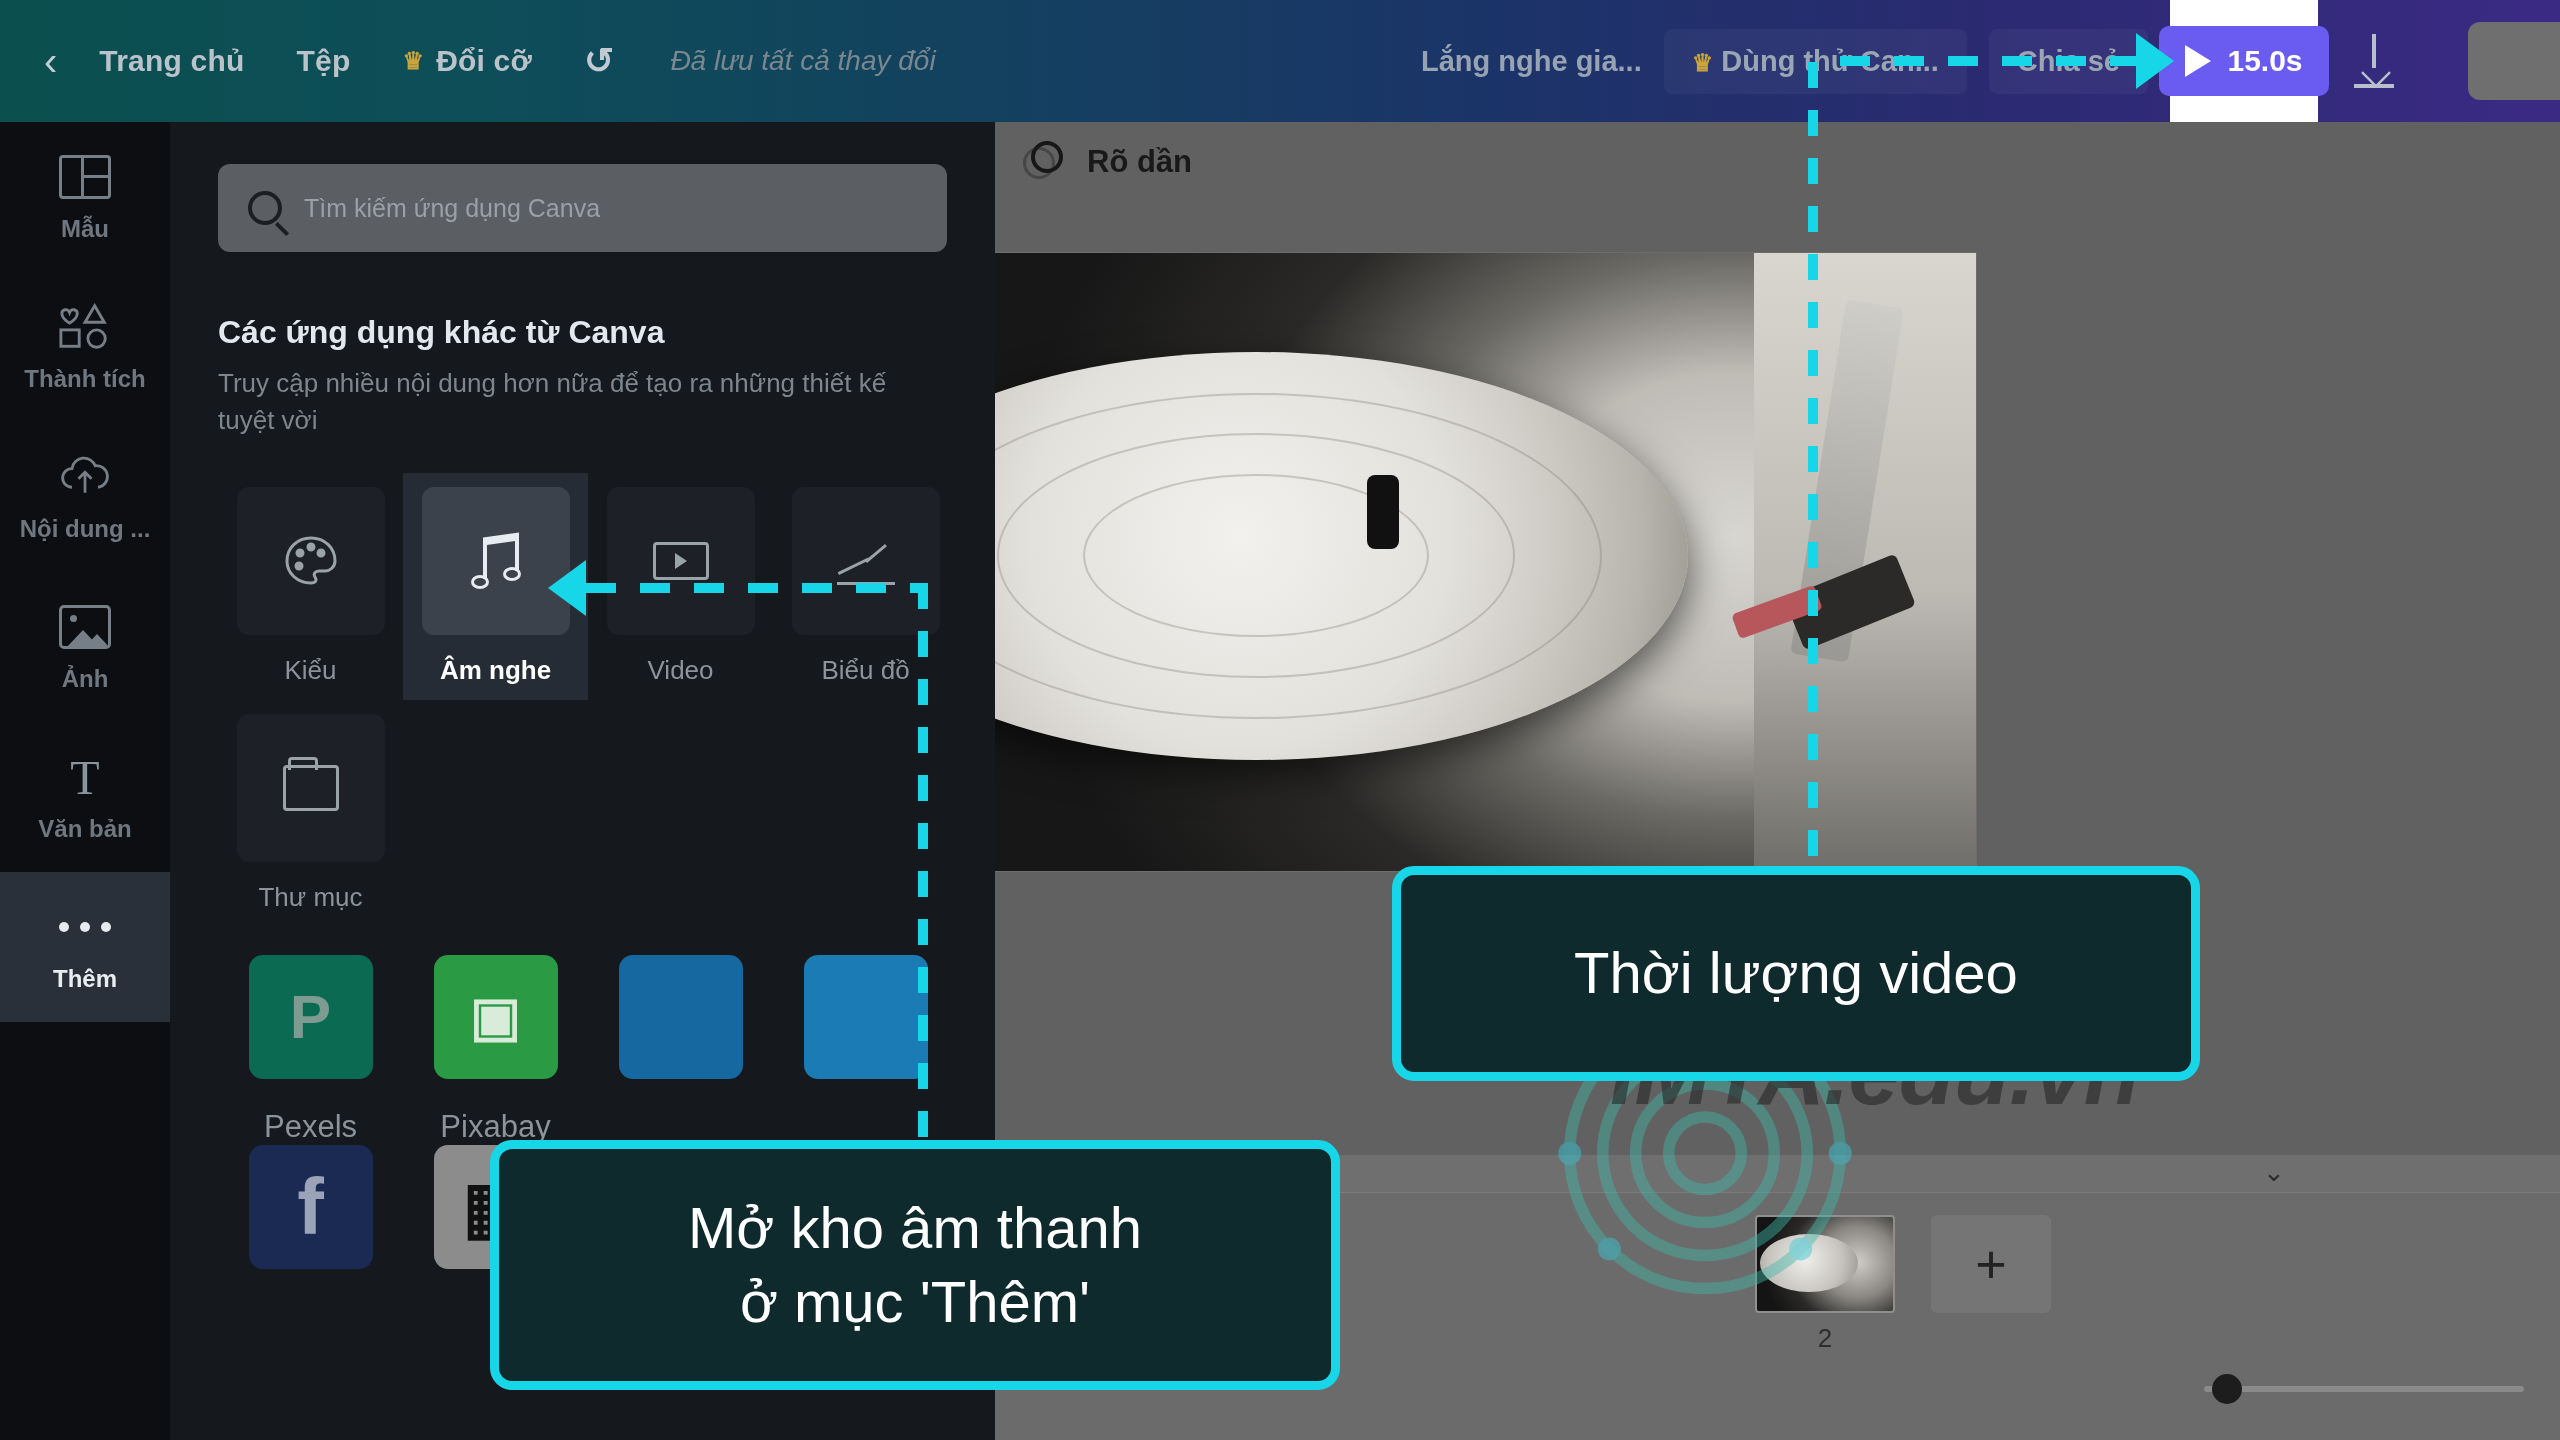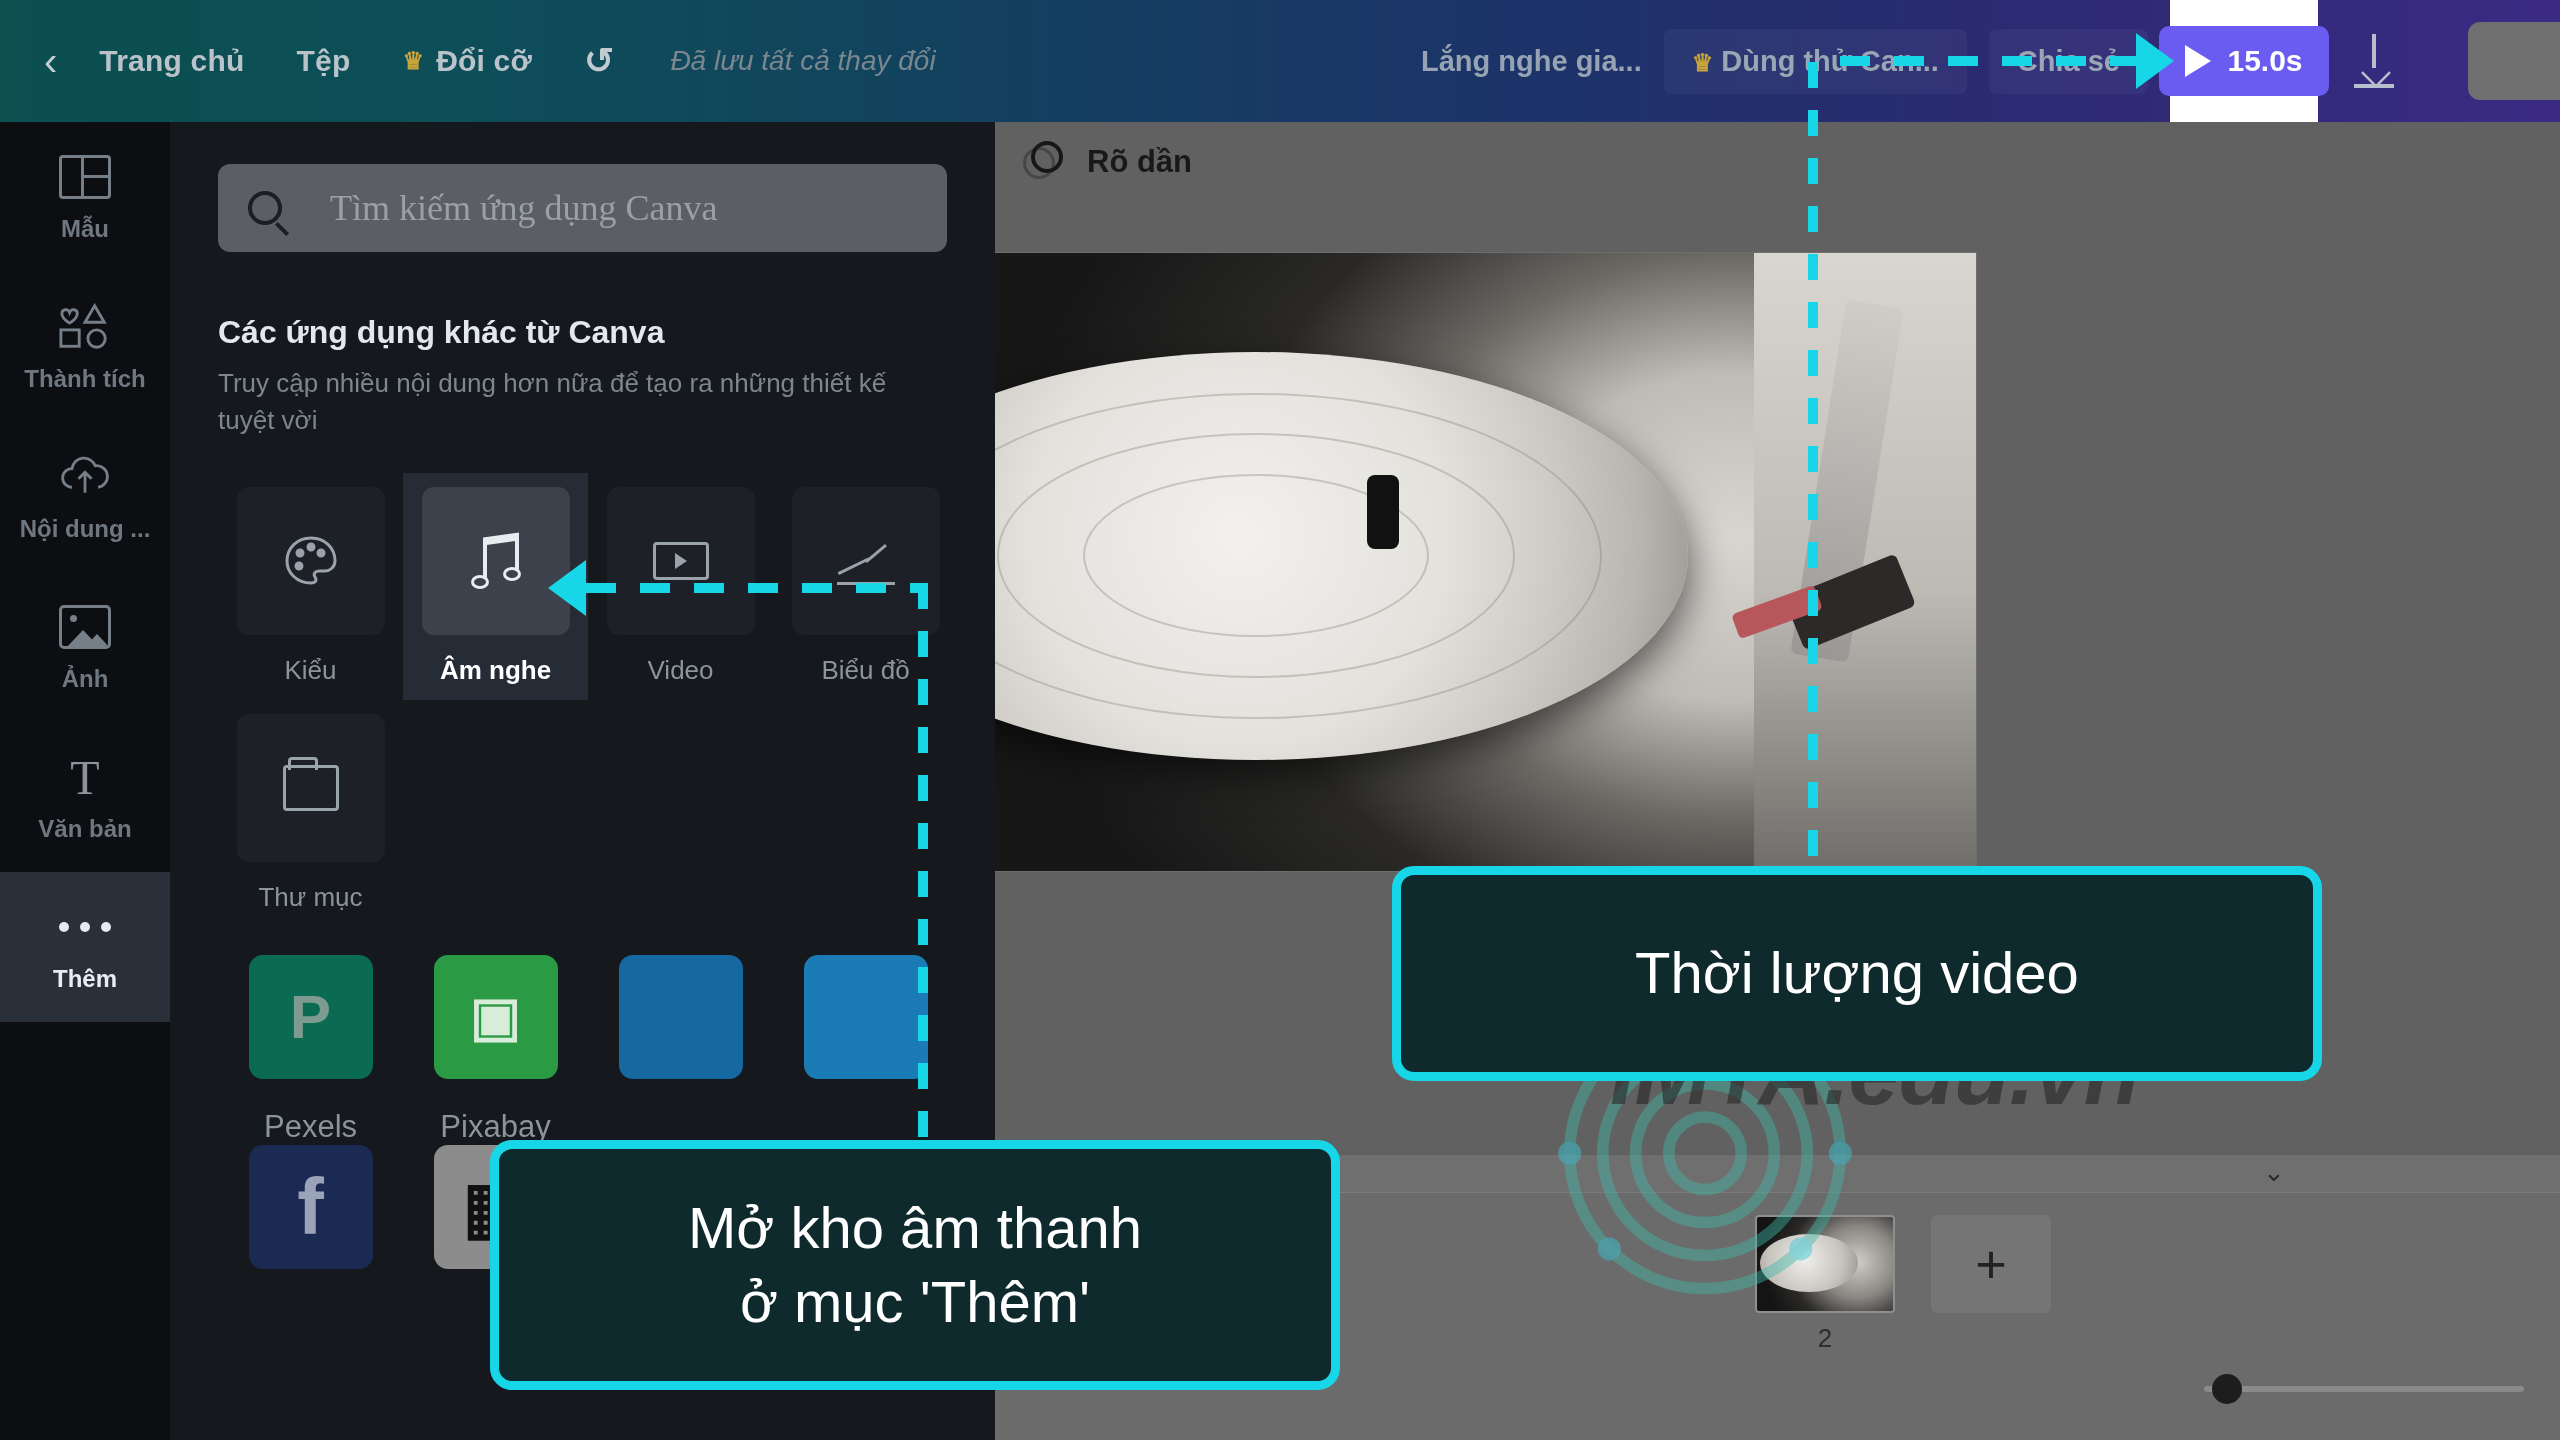--- a/index.html
+++ b/index.html
@@ -82,21 +82,21 @@
   .panel{
     position:absolute; left:170px; top:122px; width:825px; height:1318px; background:#15181d; z-index:18; overflow:hidden;
   }
   .search{
     margin:42px 48px 0 48px; height:88px; background:#5b5e62; border-radius:12px;
     display:flex; align-items:center; gap:22px; padding:0 30px;
   }
   .search .mag{ width:34px;height:34px;border:4px solid #1b1e23;border-radius:50%;position:relative;flex:none;}
   .search .mag:after{ content:"";position:absolute;right:-12px;bottom:-10px;width:16px;height:4px;background:#1b1e23;transform:rotate(45deg);}
   .search input{
-    flex:1; background:transparent;border:none;outline:none;color:#cdd3d8;font-size:36px;font-family:Liberation Serif, serif;margin-left:26px;
+    flex:1; background:transparent;border:none;outline:none;color:#cdd3d8;font-size:25px;font-family:Liberation Sans, sans-serif;
   }
   .search input::placeholder{ color:#9aa0a6; }
 
   .sec-title{ color:#e3e8ee; font-size:32px; font-weight:bold; margin:62px 0 0 48px;}
   .sec-sub{ color:#7d858d; font-size:26px; line-height:1.42; margin:14px 48px 0 48px; max-width:700px;}
 
   .appgrid{ margin:34px 0 0 48px; display:flex; flex-wrap:wrap; width:740px;}
   .appcell{ width:185px; display:flex; flex-direction:column; align-items:center; padding-top:14px; padding-bottom:14px;}
   .appcell.hl{ background:#262c35; }
   .apptile{ width:148px; height:148px; background:#1d2127; border-radius:12px; display:flex; align-items:center; justify-content:center;}
@@ -506,21 +506,21 @@
     <circle cx="182" cy="105" r="7"></circle>
       <circle cx="42" cy="47" r="7"></circle>
     <circle cx="18" cy="105" r="7"></circle>
       <circle cx="42" cy="163" r="7"></circle>
     <circle cx="158" cy="163" r="7"></circle>
   </g>
 </svg>
 <div class="wm">IMTA.edu.vn</div>
 
 <div class="dash-v" style="left:1808px; top:62px; height:820px;"></div>
-<div class="ann" style="left:1392px; top:866px; width:930px; height:215px;">
+<div class="ann" style="left:1392px; top:866px; width:808px; height:215px;">
   <div class="cal" style="width:100%;height:100%;">
     <span>Thời lượng video</span>
   </div>
 </div>
 
 <div class="dash-h" style="left:1840px; top:56px; width:300px;"></div>
 <div class="arrow-r" style="left:2136px; top:33px;"></div>
 
 <div class="arrow-l" style="left:548px; top:560px;"></div>
 <div class="dash-h" style="left:586px; top:583px; width:340px;"></div>

